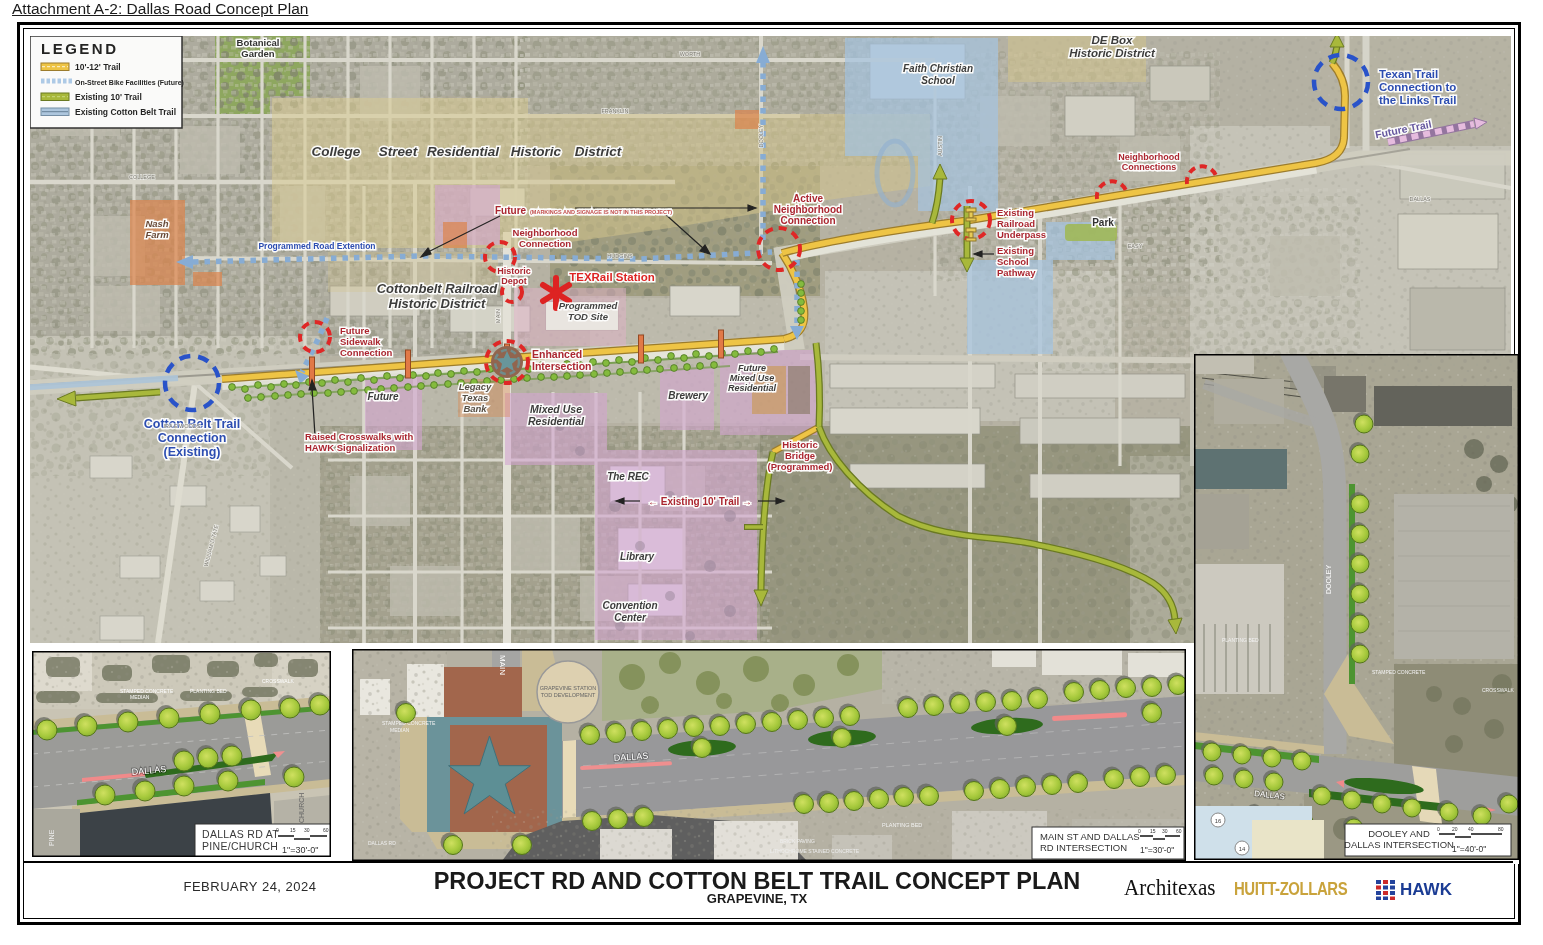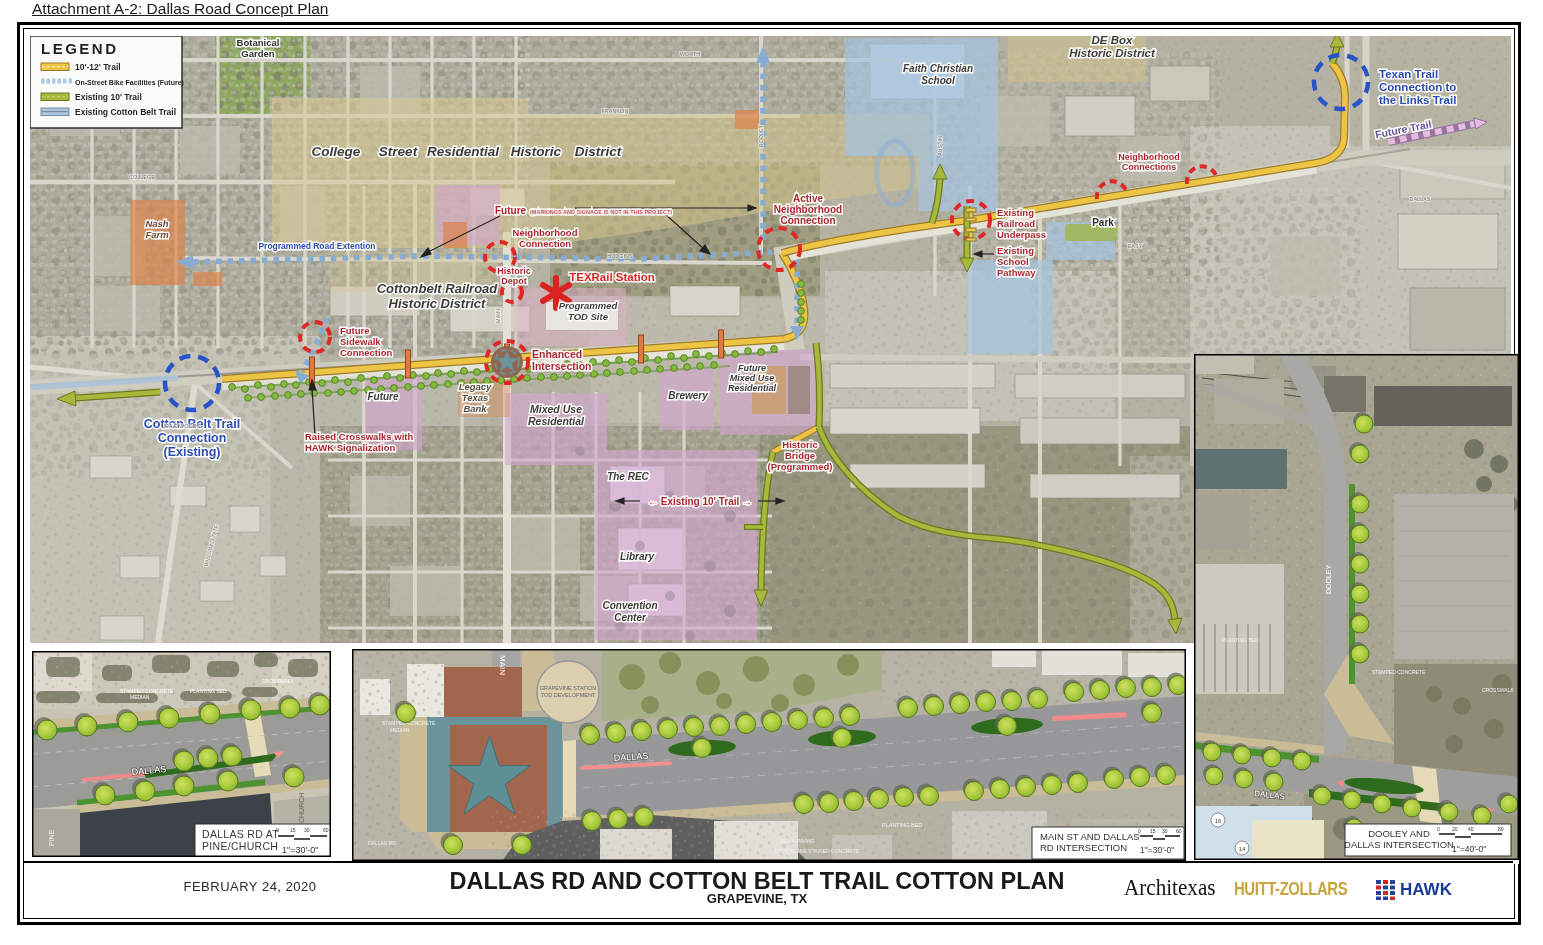--- a/index.html
+++ b/index.html
@@ -2,21 +2,21 @@
 <html><head>
 <meta charset="utf-8">
 <style>
   html,body{margin:0;padding:0;background:#fff;width:1543px;height:945px;overflow:hidden;
     font-family:"Liberation Sans",sans-serif;}
   .abs{position:absolute;}
 </style>
 </head>
 <body>
 
-<div class="abs" style="left:32px;top:0px;font-size:15.5px;color:#1a1a1a;text-decoration:underline;">Attachment A-2: Dallas Road Concept Plan</div>
+<div class="abs" style="left:12px;top:0px;font-size:15.5px;color:#1a1a1a;text-decoration:underline;">Attachment A-2: Dallas Road Concept Plan</div>
 
 <div class="abs" style="left:17px;top:22px;width:1498px;height:897px;border:3px solid #000;"></div>
 <div class="abs" style="left:23px;top:28px;width:1490px;height:889px;border:1px solid #000;"></div>
 
 <div class="abs" style="left:30px;top:36px;">
 <svg width="1481" height="607" viewBox="0 0 1481 607">
 <defs>
 <pattern id="spk" width="23" height="19" patternUnits="userSpaceOnUse">
  <circle cx="3" cy="4" r="1.6" fill="#8d8b7c"></circle>
           <circle cx="11" cy="2" r="1.1" fill="#c8c6ba"></circle>
@@ -1037,23 +1037,23 @@
           <text x="304" y="477">80</text>
         </g>
 <text x="258" y="498" font-size="8.5" fill="#333">1"=40'-0"</text>
       </g>
 <rect x="0.5" y="0.5" width="324" height="505" fill="none" stroke="#000" stroke-width="2"></rect>
 </svg>
 </div>
 
 <div class="abs" style="left:24px;top:861px;width:1489px;height:2px;background:#000;"></div>
 
-<div class="abs" style="left:150px;top:879px;width:200px;text-align:center;font-size:13px;color:#2b2b2b;letter-spacing:.5px;">FEBRUARY 24, 2020</div>
-
-<div class="abs" style="left:407px;top:868px;width:700px;text-align:center;font-size:23.5px;font-weight:bold;color:#1a1a1a;">DALLAS RD AND COTTON BELT TRAIL COTTON PLAN</div>
+<div class="abs" style="left:150px;top:879px;width:200px;text-align:center;font-size:13px;color:#2b2b2b;letter-spacing:.5px;">FEBRUARY 24, 2024</div>
+
+<div class="abs" style="left:407px;top:868px;width:700px;text-align:center;font-size:23.5px;font-weight:bold;color:#1a1a1a;">PROJECT RD AND COTTON BELT TRAIL CONCEPT PLAN</div>
 
 <div class="abs" style="left:407px;top:891px;width:700px;text-align:center;font-size:13px;font-weight:bold;color:#1a1a1a;">GRAPEVINE, TX</div>
 
 <div class="abs" style="left:1124px;top:874px;font-family:'Liberation Serif',serif;font-size:24px;color:#111;transform:scaleX(.88);transform-origin:left;">Architexas</div>
 
 <div class="abs" style="left:1234px;top:879px;font-size:18px;font-weight:bold;color:#c9a33c;transform:scaleX(.83);transform-origin:left;letter-spacing:-.5px;">HUITT-ZOLLARS</div>
 
 <div class="abs" style="left:1376px;top:880px;width:19px;height:19px;">
 <svg width="20" height="20" viewBox="0 0 20 20">
 <rect x="0" y="0" width="5" height="4" fill="#23439c"></rect>

